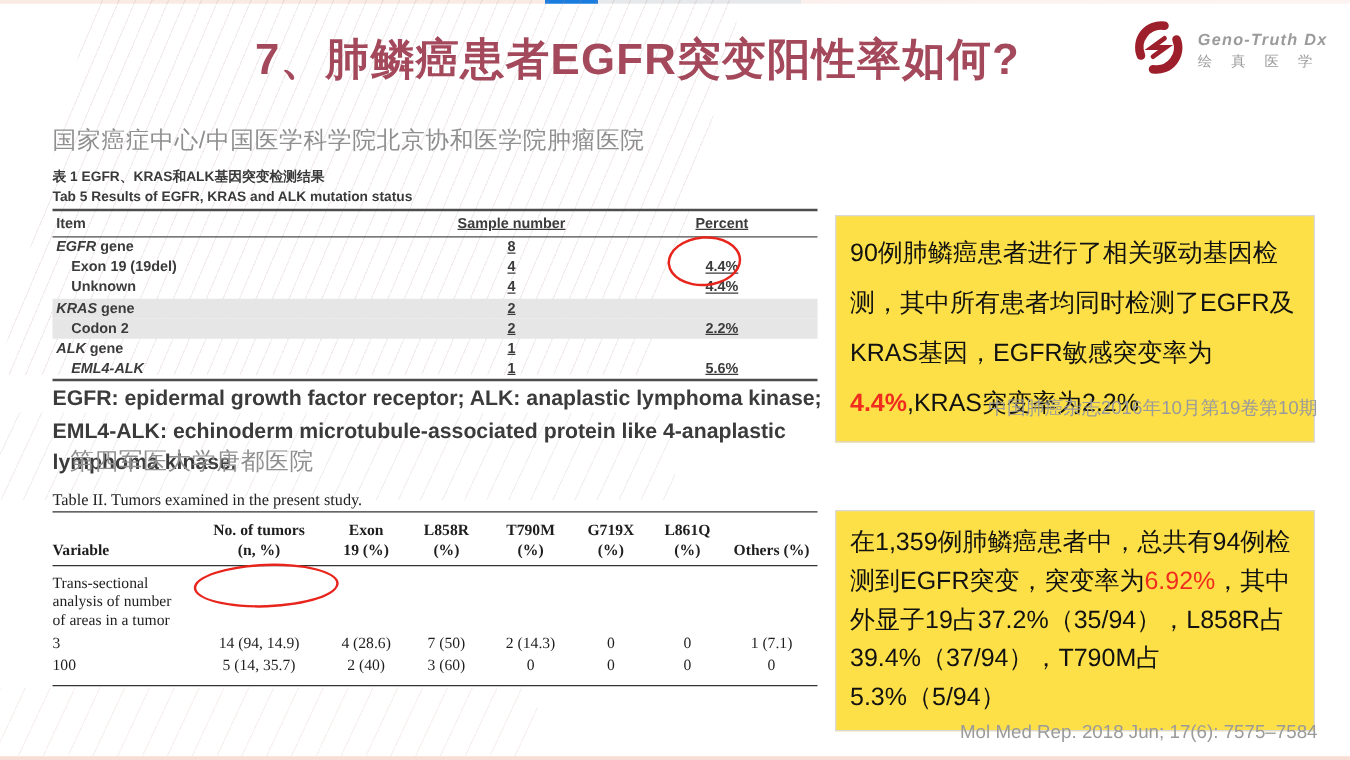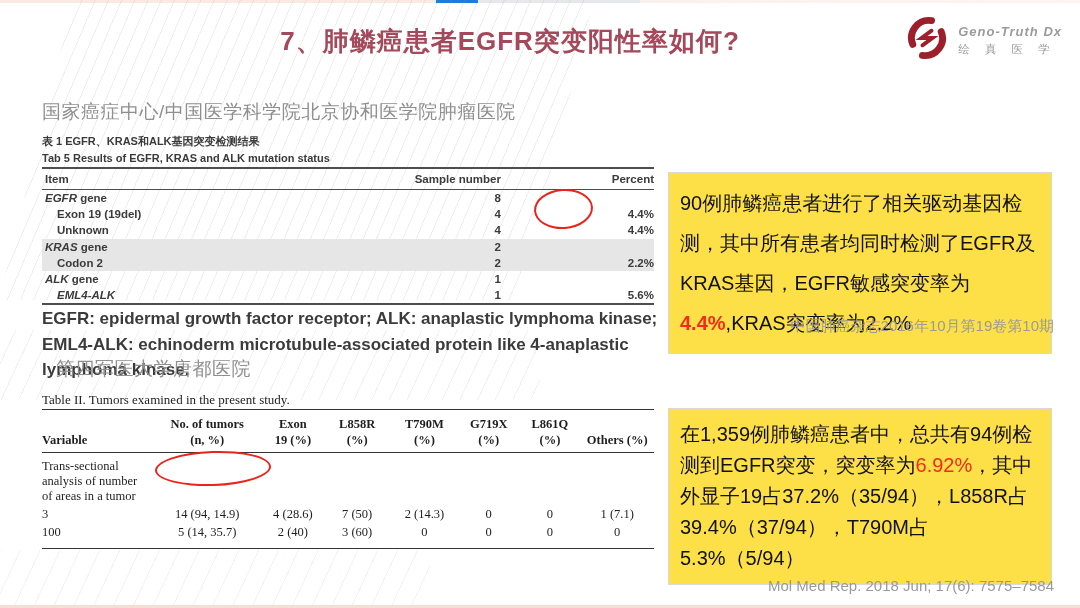--- a/index.html
+++ b/index.html
@@ -15,40 +15,40 @@
   .deco{position:absolute;pointer-events:none;}
   .deco1{top:-30px;left:40px;width:520px;height:330px;
     background:repeating-linear-gradient(100deg,rgba(175,140,140,0.16) 0 1px,transparent 1px 13px);
     transform:skewX(-14deg);}
   .deco2{top:330px;left:-20px;width:560px;height:70px;
     background:repeating-linear-gradient(115deg,rgba(175,140,140,0.13) 0 1px,transparent 1px 16px);}
   .deco3{bottom:3px;left:0;width:430px;height:55px;
     background:repeating-linear-gradient(115deg,rgba(200,160,150,0.14) 0 1px,transparent 1px 18px);}
   
   .title{position:absolute;top:24px;left:0;width:1020px;text-align:center;
-    font-size:26px;font-weight:800;color:var(--title);letter-spacing:1px;}
+    font-size:35px;font-weight:800;color:var(--title);letter-spacing:1px;}
   .logo{position:absolute;top:16px;right:18px;display:flex;align-items:center;gap:9px;}
   .logo-txt{display:flex;flex-direction:column;}
   .logo-en{color:#9b9b9b;font-weight:bold;font-style:italic;font-size:13px;letter-spacing:1px;}
   .logo-cn{color:#9b9b9b;font-size:11.5px;letter-spacing:6px;margin-top:3px;}
   
   .sec-head{position:absolute;color:var(--heading-gray);font-size:19px;letter-spacing:0.5px;}
   .sec-head1{top:99px;left:42px;}
   .sec-head2{top:356px;left:56px;}
   
   .t1cap{position:absolute;left:42px;font-size:11px;font-weight:bold;color:#3a3a3a;}
   .t1cap-cn{top:134px;}
   .t1cap-en{top:152px;}
   .t1{position:absolute;left:42px;top:167px;width:612px;font-size:11.5px;font-weight:bold;color:#3b3b3b;}
   .t1-header{display:grid;grid-template-columns:45% 30% 25%;height:20px;align-items:center;
     border-top:2px solid #4d4d4d;border-bottom:1.5px solid #4d4d4d;}
   .t1-body{border-bottom:2px solid #4d4d4d;}
   .t1-row{display:grid;grid-template-columns:45% 30% 25%;height:16.2px;align-items:center;line-height:16px;}
   .t1 .c1{padding-left:3px;}
-  .t1 .c2,.t1 .c3{text-align:right;}
+  .t1 .c2,.t1 .c3{text-align:center;text-decoration:underline;}
   .t1 .indent{padding-left:15px;}
   .t1 .shade{background:var(--shade-gray);}
   
   .footnote{position:absolute;left:42px;top:306px;width:616px;font-size:17px;font-weight:bold;
     color:#3b3b3b;line-height:1.5;}
   
   .t2cap{position:absolute;left:42px;top:392px;font-family:"Liberation Serif",serif;font-size:13px;color:#222;}
   .t2{position:absolute;left:42px;top:409px;width:612px;font-family:"Liberation Serif",serif;
     font-size:12.5px;color:#1e1e1e;}
   .t2-header{display:grid;grid-template-columns:18% 18% 10% 11% 11% 10% 10% 12%;

